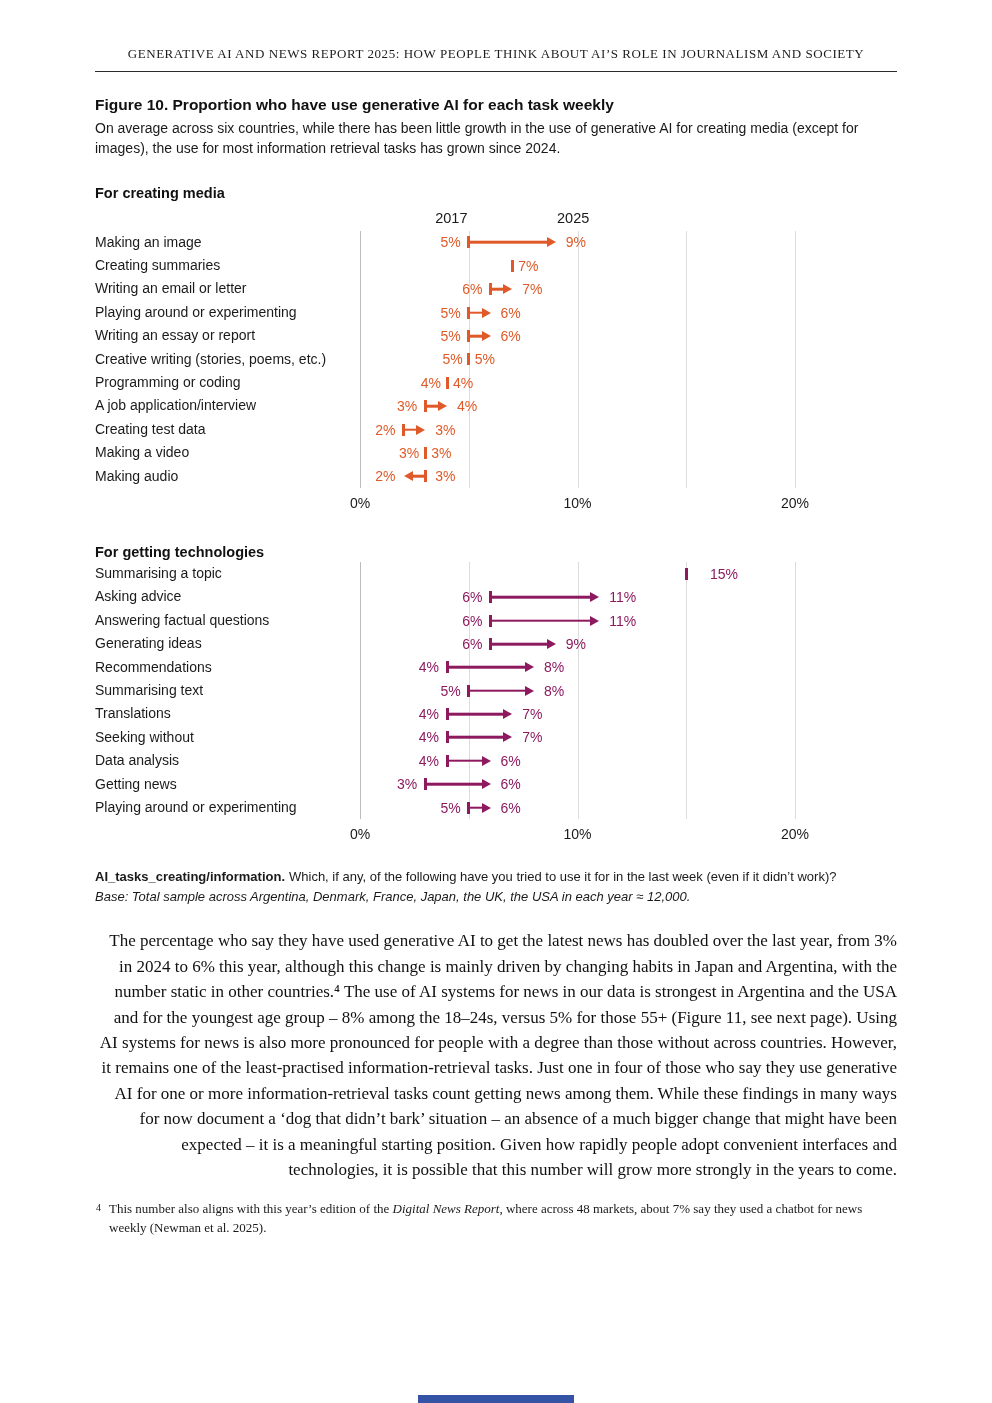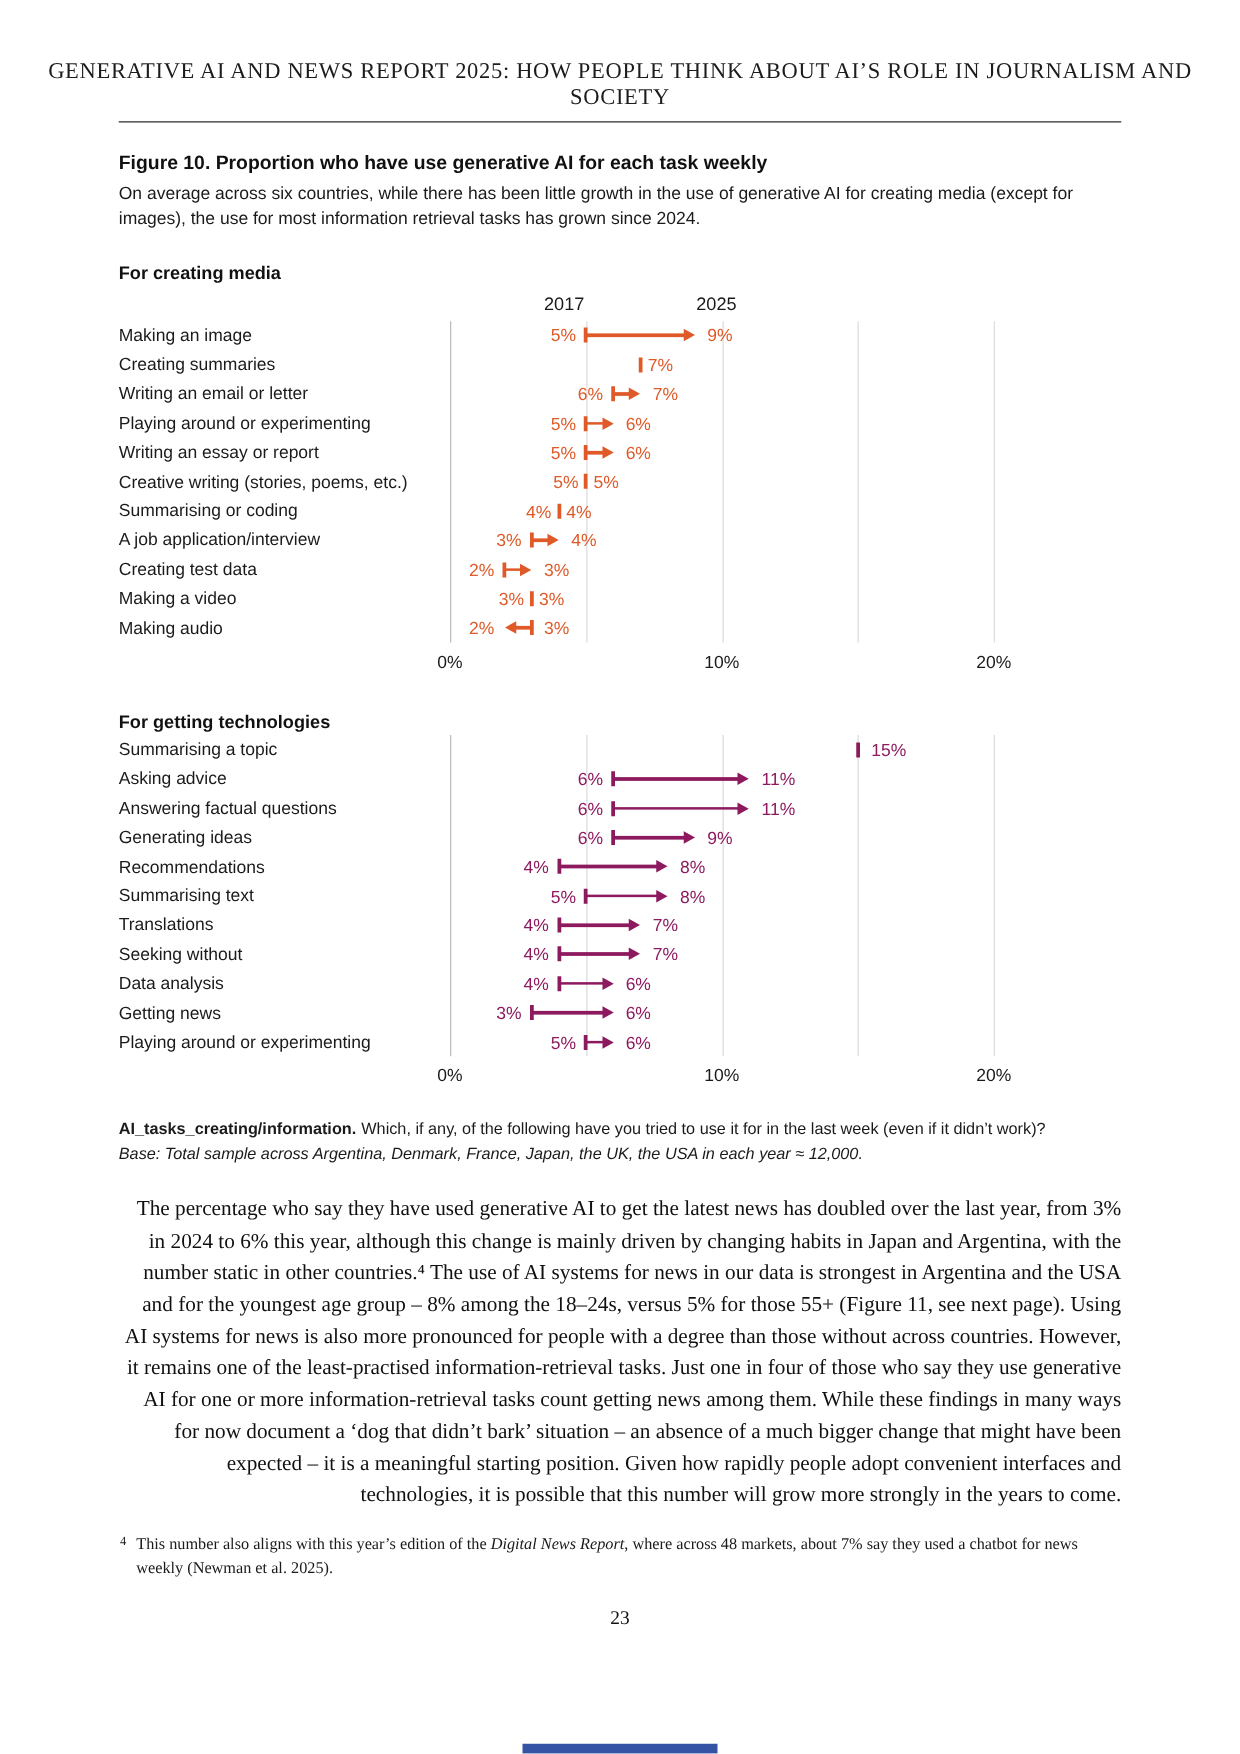--- a/index.html
+++ b/index.html
@@ -1,21 +1,21 @@
 <!DOCTYPE html>
 <html><head>
 <meta charset="utf-8">
 <style>
   html,body{margin:0;padding:0;background:#ffffff;}
   .page{position:relative;width:992px;height:1403px;margin:0 auto;background:#ffffff;
         font-family:"Liberation Sans",sans-serif;color:#1a1a1a;overflow:hidden;}
   .content{margin:0 95px;width:802px;}
 
   .report-header{margin-top:46px;text-align:center;font-family:"Liberation Serif",serif;
-        font-size:18px;letter-spacing:0.55px;color:#1c1c1c;}
+        font-size:13px;letter-spacing:0.55px;color:#1c1c1c;}
   .header-rule{border:0;border-top:1.4px solid #2b2b2b;margin:9px 95px 0 95px;}
 
   .figure-title{margin-top:24px;font-weight:bold;font-size:15.5px;color:#111;}
   .figure-subtitle{margin-top:5px;font-size:14px;line-height:1.42;max-width:778px;color:#1a1a1a;}
 
   .chart{margin-top:26px;}
   .chart2{margin-top:30px;}
   .section-title{font-weight:bold;font-size:14.5px;color:#111;}
   .chart-host{margin-top:2px;}
 
@@ -133,21 +133,21 @@
             </div>
             <div class="chart-row">
               <div class="row-label">Creative writing (stories, poems, etc.)</div>
               <div class="row-plot">
                 <span class="dtick" style="background: rgb(223, 90, 40); left: 107.25px;"></span>
                 <span class="vlabel left" style="color: rgb(223, 90, 40); left: 102.75px;">5%</span>
                 <span class="vlabel right" style="color: rgb(223, 90, 40); left: 114.75px;">5%</span>
               </div>
             </div>
             <div class="chart-row">
-              <div class="row-label">Summarising or coding</div>
+              <div class="row-label">Programming or coding</div>
               <div class="row-plot">
                 <span class="dtick" style="background: rgb(223, 90, 40); left: 85.5px;"></span>
                 <span class="vlabel left" style="color: rgb(223, 90, 40); left: 81px;">4%</span>
                 <span class="vlabel right" style="color: rgb(223, 90, 40); left: 93px;">4%</span>
               </div>
             </div>
             <div class="chart-row">
               <div class="row-label">A job application/interview</div>
               <div class="row-plot">
                 <span class="vlabel left" style="color: rgb(223, 90, 40); left: 57.25px;">3%</span>
@@ -202,21 +202,21 @@
               <div class="gridline zero" style="left: 0px;"></div>
               <div class="gridline" style="left: 108.75px;"></div>
               <div class="gridline" style="left: 217.5px;"></div>
               <div class="gridline" style="left: 326.25px;"></div>
               <div class="gridline" style="left: 435px;"></div>
             </div>
             <div class="chart-row">
               <div class="row-label">Summarising a topic</div>
               <div class="row-plot">
                 <span class="dtick" style="background: rgb(141, 26, 95); left: 324.75px;"></span>
-                <span class="vlabel right" style="color: rgb(141, 26, 95); left: 337px;">15%</span>
+                <span class="vlabel right" style="color: rgb(141, 26, 95); left: 350px;">15%</span>
               </div>
             </div>
             <div class="chart-row">
               <div class="row-label">Asking advice</div>
               <div class="row-plot">
                 <span class="vlabel left" style="color: rgb(141, 26, 95); left: 122.5px;">6%</span>
                 <span class="vlabel right" style="color: rgb(141, 26, 95); left: 249.25px;">11%</span>
                 <span class="dtick" style="background: rgb(141, 26, 95); left: 129px;"></span>
                 <span class="dline" style="background: rgb(141, 26, 95); left: 130.5px; width: 101.75px;"></span>
                 <span class="dhead" style="border-top: 5.5px solid transparent; border-bottom: 5.5px solid transparent; left: 230.25px; border-left: 9px solid rgb(141, 26, 95);"></span>
@@ -325,17 +325,16 @@
       <span class="bold">AI_tasks_creating/information.</span><span>Which, if any, of the following have you tried to use it for in the last week (even if it didn’t work)?</span>
       <div class="base">Base: Total sample across Argentina, Denmark, France, Japan, the UK, the USA in each year ≈ 12,000.</div>
     </div>
 
     <p class="body-text">The percentage who say they have used generative AI to get the latest news has doubled over the last year, from 3% in 2024 to 6% this year, although this change is mainly driven by changing habits in Japan and Argentina, with the number static in other countries.⁴ The use of AI systems for news in our data is strongest in Argentina and the USA and for the youngest age group – 8% among the 18–24s, versus 5% for those 55+ (Figure 11, see next page). Using AI systems for news is also more pronounced for people with a degree than those without across countries. However, it remains one of the least-practised information-retrieval tasks. Just one in four of those who say they use generative AI for one or more information-retrieval tasks count getting news among them. While these findings in many ways for now document a ‘dog that didn’t bark’ situation – an absence of a much bigger change that might have been expected – it is a meaningful starting position. Given how rapidly people adopt convenient interfaces and technologies, it is possible that this number will grow more strongly in the years to come.</p>
 
     <div class="footnote">
       <sup class="fn-marker">4</sup><span>This number also aligns with this year’s edition of the </span><i>Digital News Report</i><span>, where across 48 markets, about 7% say they used a chatbot for news weekly (Newman et al. 2025).</span>
     </div>
 
-    <div class="page-number">23</div>
   </div>
 
   <div class="footer-bar" style="background: rgb(52, 83, 164);"></div>
 </div>
 
 </body></html>

